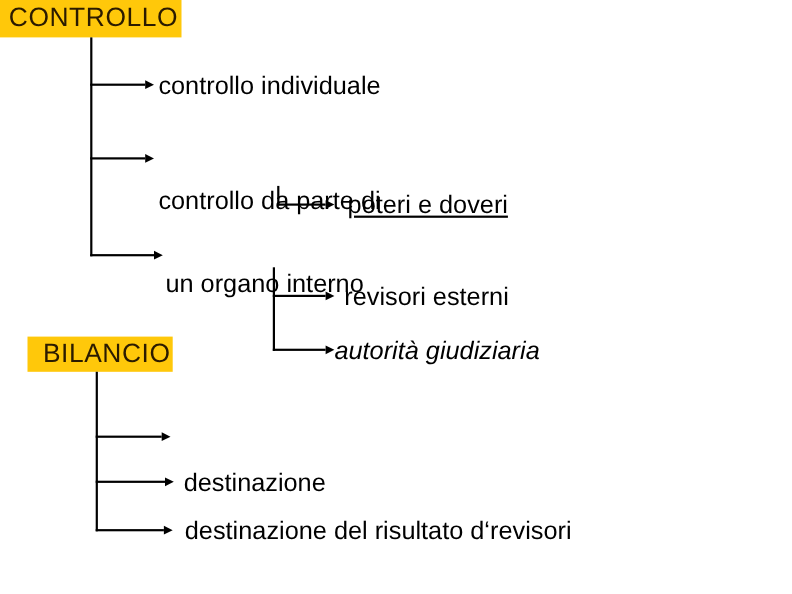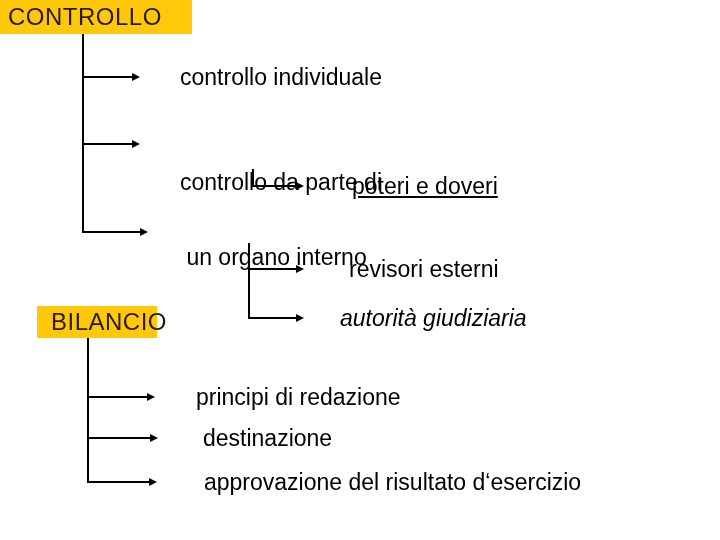--- a/index.html
+++ b/index.html
@@ -30,21 +30,20 @@
     padding-left: 8px;
     box-sizing: border-box;
     white-space: pre;
   }
   .label {
     position: absolute;
     font-size: 23px;
     line-height: 26px;
     color: var(--text, #000000);
     white-space: pre;
-    margin-left: 36px;
   }
   .label.two-line { line-height: 25px; }
   .label span { display: block; white-space: pre; }
   .vline {
     position: absolute;
     width: 2px;
     background: var(--line, #000000);
   }
   .branch {
     position: absolute;
@@ -61,21 +60,21 @@
     border-left: 8px solid var(--line, #000000);
     border-top: 4px solid transparent;
     border-bottom: 4px solid transparent;
   }
 </style>
 </head>
 <body>
 
 <div class="stage">
 
-  <div class="node-box" style="left:0; top:0; width:192px; height:34px;">
+  <div class="node-box" style="left:0; top:0; width:165px; height:34px;">
     <span>CONTROLLO</span>
   </div>
 
   <div class="vline" style="left:82px; top:34px; height:199px;"></div>
 
   <div class="branch" style="left:82px; top:76px; width:50px;">
     <span class="arrowhead"></span>
   </div>
   <div class="label" style="left:144px; top:64px;">controllo individuale</div>
 
@@ -102,34 +101,33 @@
   <div class="branch" style="left:248px; top:268px; width:48px;">
     <span class="arrowhead"></span>
   </div>
   <div class="label" style="left:313px; top:256px;">revisori esterni</div>
 
   <div class="branch" style="left:248px; top:317px; width:48px;">
     <span class="arrowhead"></span>
   </div>
   <div class="label" style="left:304px; top:305px;font-style:italic;">autorità giudiziaria</div>
 
-  <div class="node-box" style="left:37px; top:306px; width:120px; height:32px;padding-left:14px;">
+  <div class="node-box" style="left:25px; top:306px; width:132px; height:32px;padding-left:14px;">
     <span>BILANCIO</span>
   </div>
 
   <div class="vline" style="left:87px; top:338px; height:145px;"></div>
 
   <div class="branch" style="left:87px; top:396px; width:60px;">
     <span class="arrowhead"></span>
   </div>
-  <div class="label" style="left:160px; top:384px;">principi di redazione</div>
 
   <div class="branch" style="left:87px; top:437px; width:63px;">
     <span class="arrowhead"></span>
   </div>
   <div class="label" style="left:167px; top:425px;">destinazione</div>
 
   <div class="branch" style="left:87px; top:481px; width:62px;">
     <span class="arrowhead"></span>
   </div>
-  <div class="label" style="left:168px; top:469px;">approvazione del risultato d‘esercizio</div>
+  <div class="label" style="left:168px; top:469px;">destinazione del risultato d‘revisori</div>
 
 </div>
 
 </body></html>

